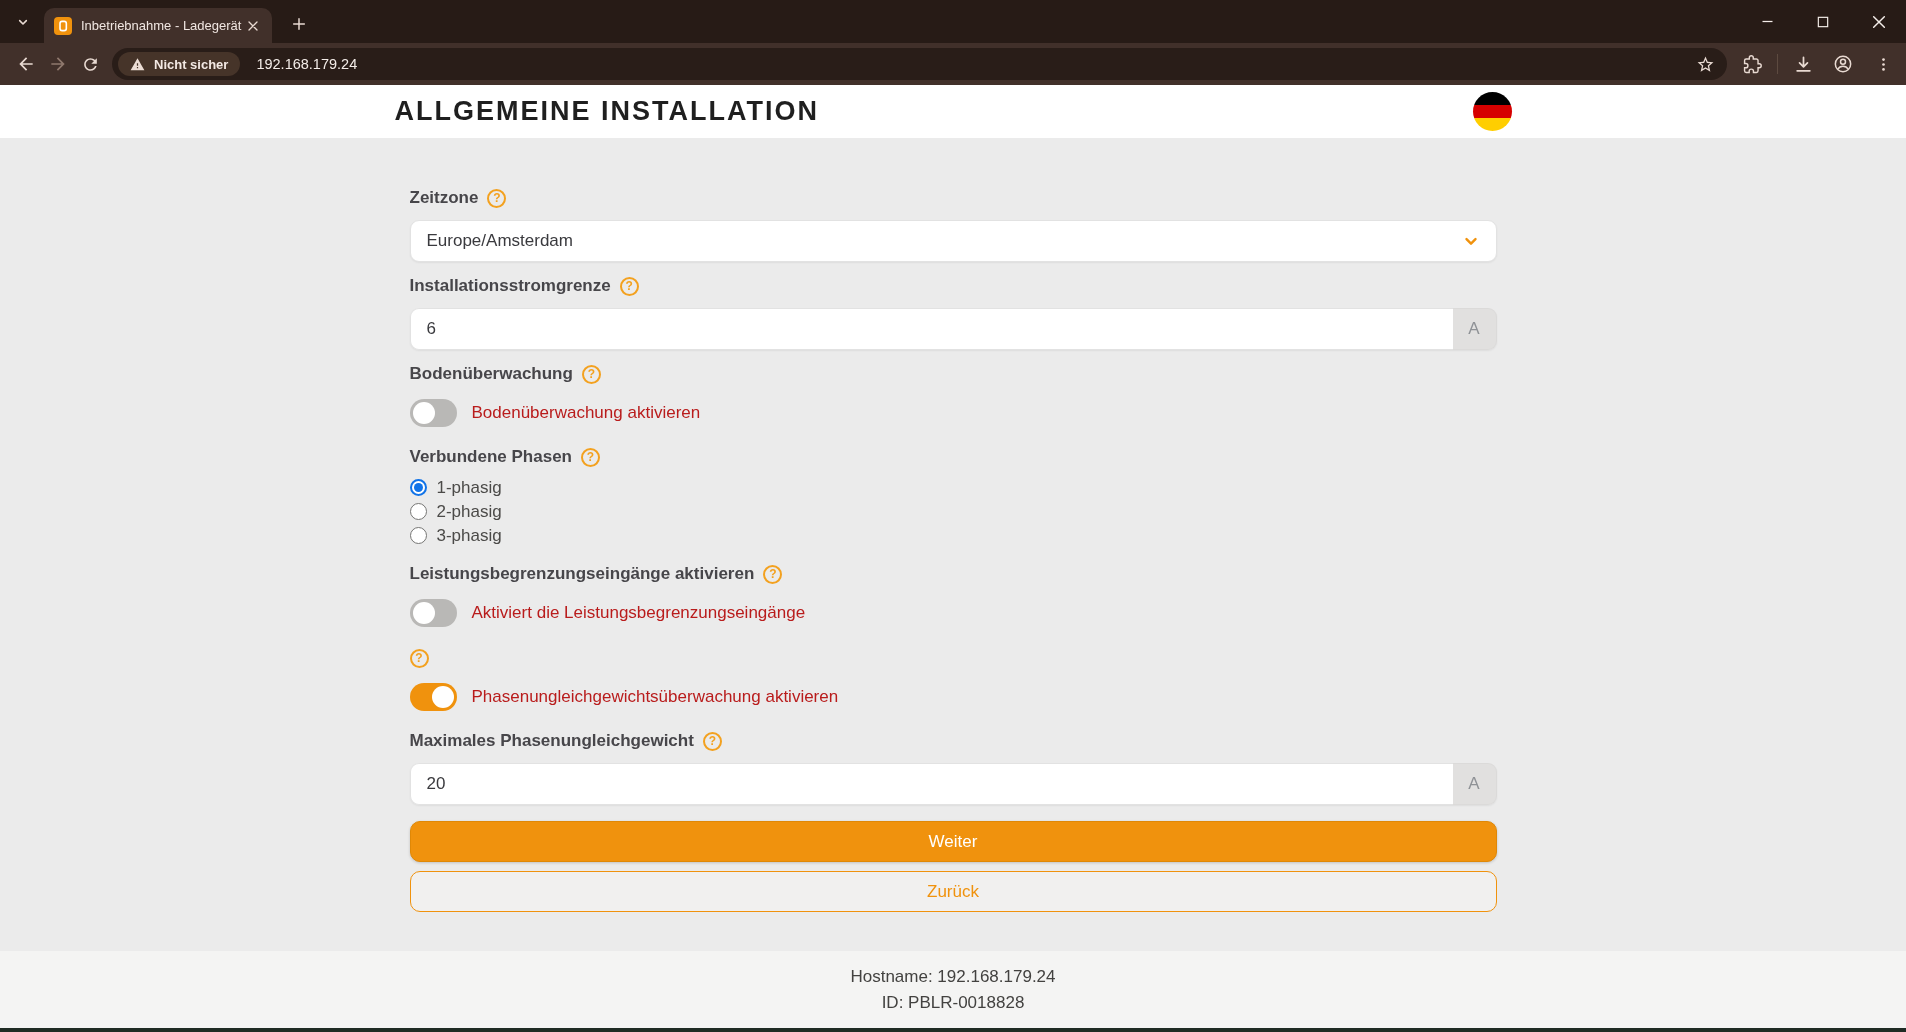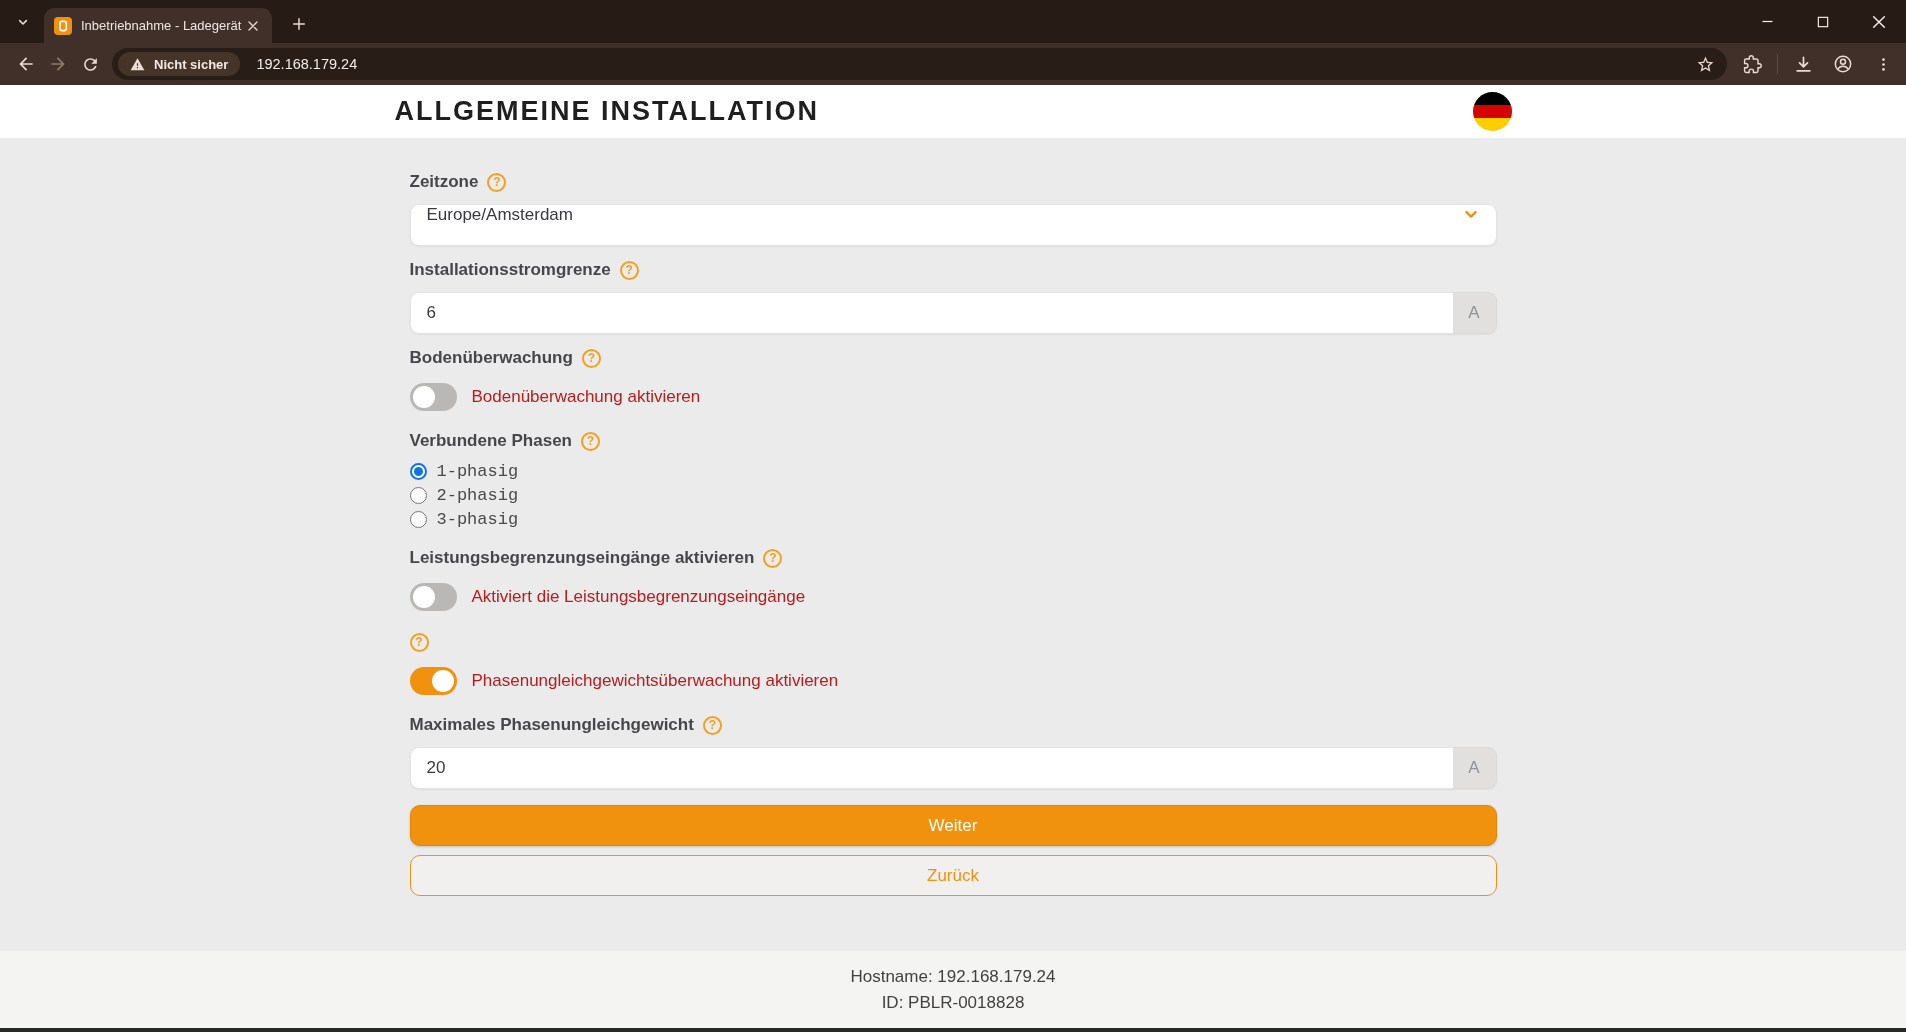--- a/index.html
+++ b/index.html
@@ -31,24 +31,24 @@
   .iconbtn { width:30px; height:30px; display:flex; align-items:center; justify-content:center; color:#e9dad2; }
 
   
   .appheader { height:53px; background:#ffffff; flex:none; display:flex; }
   .hcol { width:1117px; margin:0 auto; display:flex; align-items:center; justify-content:space-between; }
   .apptitle { font-size:27px; font-weight:700; letter-spacing:2px; color:#1f1f1f; white-space:nowrap; }
   .flag { width:39px; height:39px; border-radius:50%; background:linear-gradient(#000 0 33.4%, #d60000 33.4% 66.7%, #ffce00 66.7% 100%); }
 
   
   .main { flex:1; background:#ebebeb; overflow:hidden; }
-  .col { width:1087px; margin:0 auto; padding-top:34px; }
+  .col { width:1087px; margin:16px auto; padding-top:34px; }
   .lblrow { display:flex; align-items:center; gap:9px; height:20px; font-size:17px; font-weight:700; color:#47464a; }
   .help { width:19px; height:19px; border:2px solid #f3a11f; border-radius:50%; color:#f3a11f; font-size:12px; font-weight:700; display:flex; align-items:center; justify-content:center; flex:none; }
-  .selectbox { height:42px; background:#fff; border:1px solid #e2e2e2; border-radius:9px; display:flex; align-items:flex-start; padding:0 16px; font-size:17px; color:#3a3a3e; box-shadow:0 1px 2px rgba(0,0,0,.06); }
+  .selectbox { height:42px; background:#fff; border:1px solid #e2e2e2; border-radius:9px; display:flex; align-items:center; padding:0 16px; font-size:17px; color:#3a3a3e; box-shadow:0 1px 2px rgba(0,0,0,.06); }
   .selectbox .selval { flex:1; }
   .chev { color:#f0920d; display:flex; align-items:center; }
   .inputgroup { display:flex; height:42px; box-shadow:0 1px 2px rgba(0,0,0,.06); border-radius:9px; }
   .textinput { flex:1; height:42px; background:#fff; border:1px solid #e2e2e2; border-right:none; border-radius:9px 0 0 9px; padding:0 16px; font-size:17px; color:#3a3a3e; font-family:inherit; outline:none; }
   .suffix { width:44px; background:#e1e0df; border:1px solid #dbdad9; border-left:none; border-radius:0 9px 9px 0; display:flex; align-items:center; justify-content:center; font-size:17px; color:#8f9296; }
   .togglerow { display:flex; align-items:center; gap:15px; height:28px; font-size:17px; color:#b91c1c; }
   .toggle { width:47px; height:28px; border-radius:14px; position:relative; flex:none; }
   .toggle.off { background:#b9b8b6; }
   .toggle.on { background:#f0920d; }
   .toggle .knob { position:absolute; top:3px; width:22px; height:22px; border-radius:50%; background:#fff; }
@@ -57,21 +57,21 @@
   .radiorow { display:flex; align-items:center; gap:10px; height:19px; font-size:17px; color:#4b4a48; margin-bottom:5px; }
   .radio { width:17px; height:17px; border-radius:50%; position:relative; background:#fff; flex:none; }
   .radio.unchecked { border:1.5px solid #767674; }
   .radio.checked { border:2px solid #1173e8; }
   .radio.checked::after { content:""; position:absolute; inset:2px; border-radius:50%; background:#1173e8; }
   .btn { width:100%; height:41px; border-radius:10px; font-size:17px; font-family:inherit; display:flex; align-items:center; justify-content:center; cursor:pointer; }
   .btn-primary { background:#f0920d; border:1px solid #e08806; color:#fff; box-shadow:0 1px 3px rgba(0,0,0,.18); }
   .btn-secondary { background:#f1f0ef; border:1px solid #f0920d; color:#f0920d; }
 
   .mb12{margin-bottom:12px;} .mb14{margin-bottom:14px;} .mb15{margin-bottom:15px;}
-  .mb11{margin-bottom:11px;} .mb19{margin-bottom:19px;font-family:Liberation Mono, monospace;} .mb20{margin-bottom:20px;}
+  .mb11{margin-bottom:11px;} .mb19{margin-bottom:19px;} .mb20{margin-bottom:20px;}
   .mb21{margin-bottom:21px;} .mb16{margin-bottom:16px;} .mb9{margin-bottom:9px;}
 
   
   .footer { height:77px; background:#f4f4f3; flex:none; display:flex; flex-direction:column; align-items:center; justify-content:center; gap:6px; font-size:17px; color:#434240; }
   .bottomstrip { height:4px; background:#1f2b24; flex:none; }
 
   svg { display:block; }
 </style>
 </head>
 <body>

